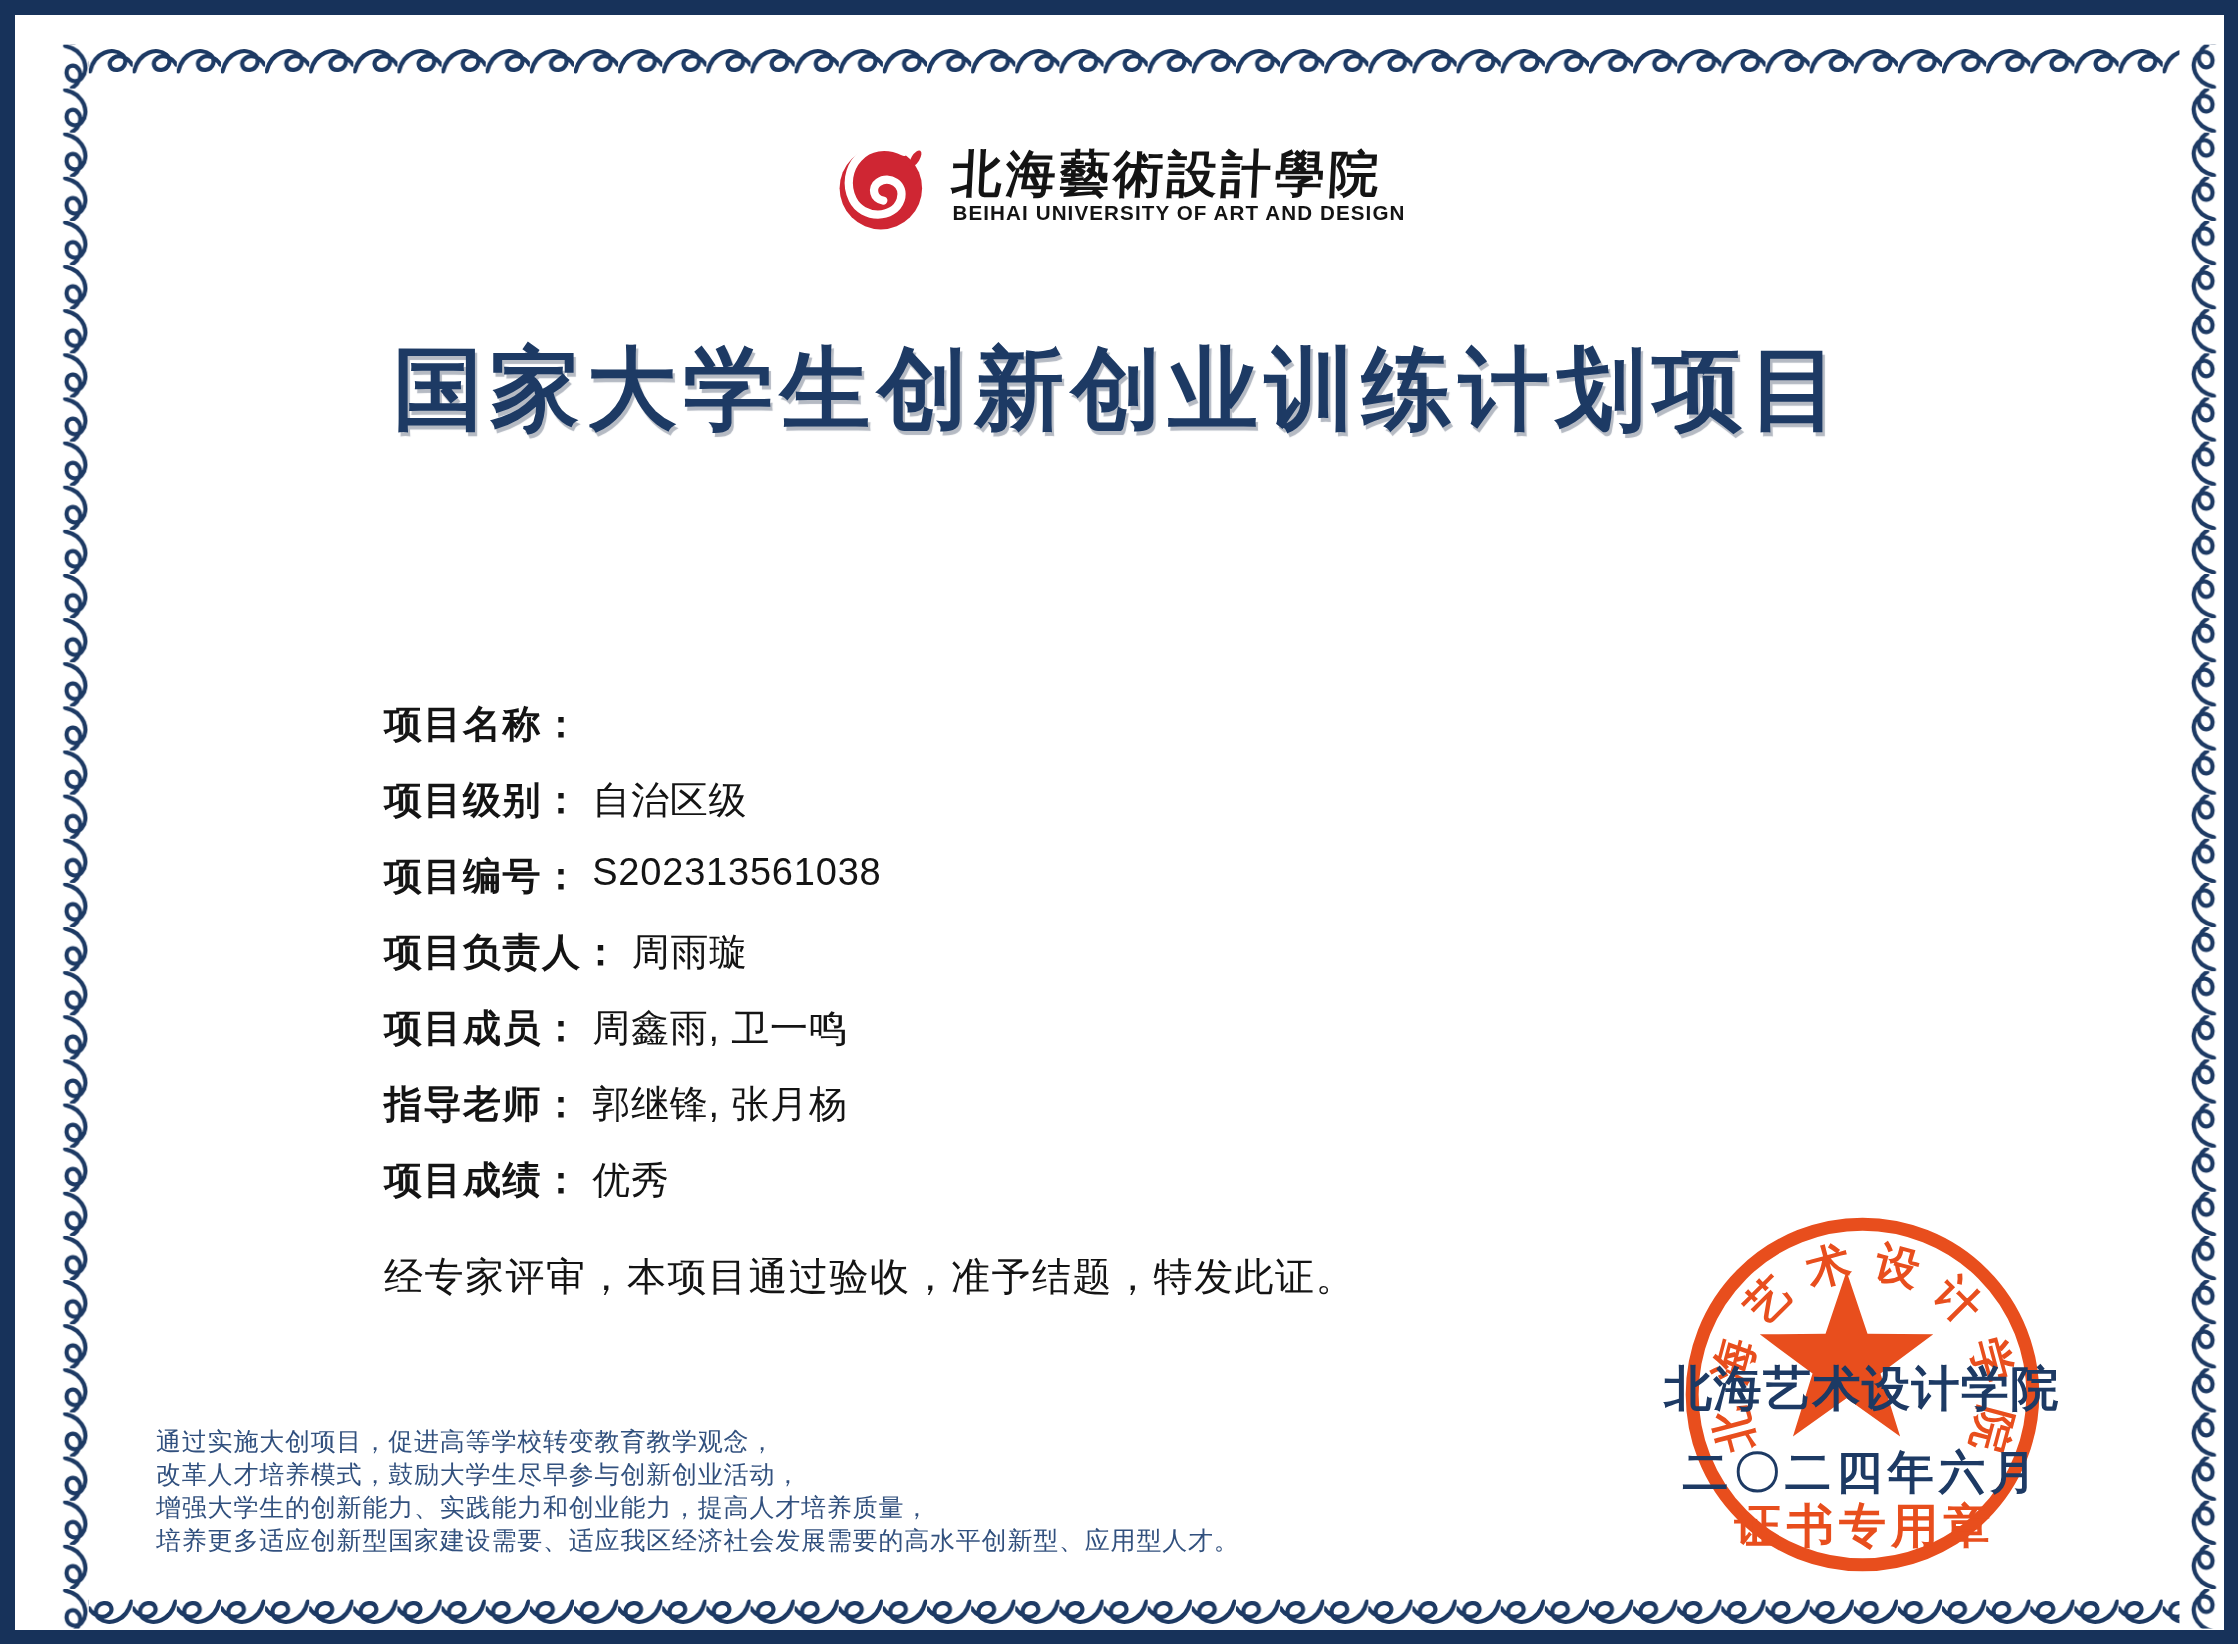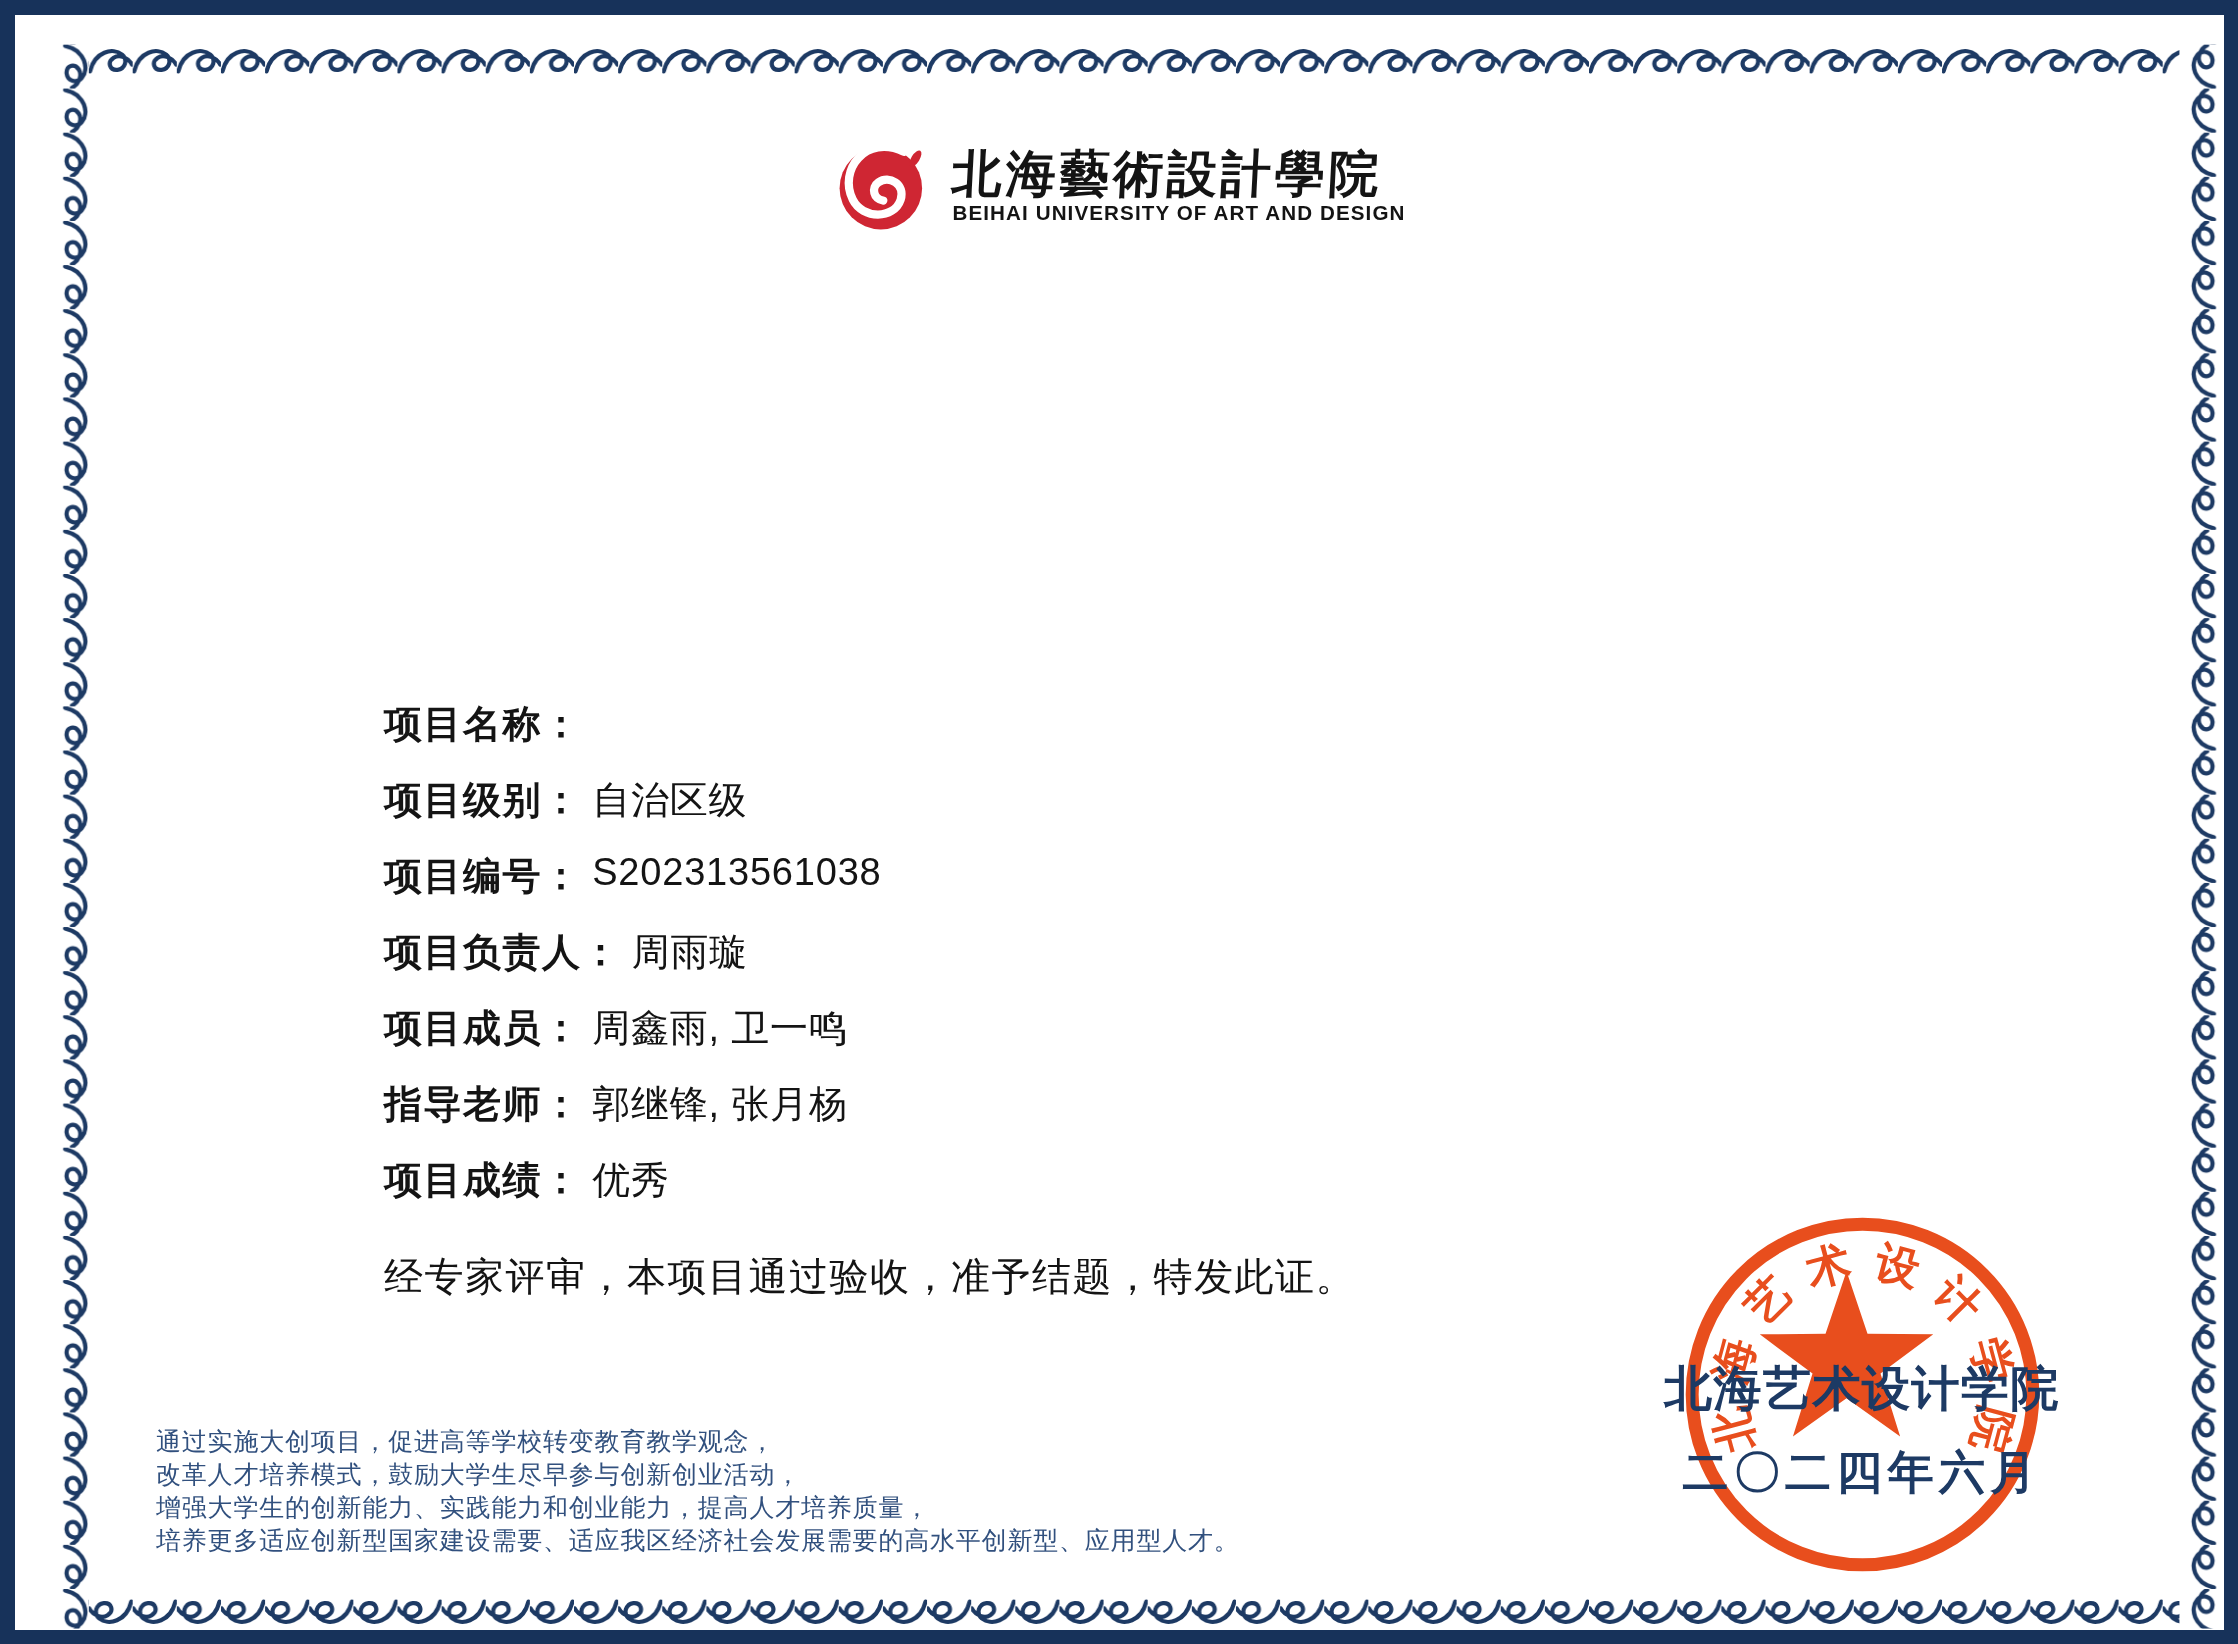--- a/index.html
+++ b/index.html
@@ -151,20 +151,21 @@
       <circle cx="58" cy="62" r="50" fill="#cf2633"></circle>
       <path d="M86,18 C40,-4 6,40 24,76 C36,100 74,100 82,76 C88,57 68,46 55,55 C46,61 49,76 61,77" fill="none" stroke="#ffffff" stroke-width="10" stroke-linecap="round"></path>
       <ellipse cx="100" cy="26" rx="5" ry="11" transform="rotate(32 100 26)" fill="#cf2633"></ellipse>
     </svg>
     <div class="logo-text">
       <div class="logo-cn">北海藝術設計學院</div>
       <div class="logo-en">BEIHAI UNIVERSITY OF ART AND DESIGN</div>
     </div>
   </div>
 
+  <h1 class="title-main">国家大学生创新创业训练计划项目</h1>
 
   <div class="fields">
     <div class="field-row">
       <span class="field-label">项目名称：</span>
     </div>
     <div class="field-row">
       <span class="field-label">项目级别：</span>
       <span class="field-value">自治区级</span>
     </div>
     <div class="field-row">
@@ -204,19 +205,20 @@
       <polygon points="0,-120 27.6,-38 114.1,-37.1 44.7,14.5 70.5,97.1 0,47 -70.5,97.1 -44.7,14.5 -114.1,-37.1 -27.6,-38" transform="translate(219,198)" fill="#e84e1d"></polygon>
     </svg>
     <span class="arc-c" style="left:54px;top:217px;transform:rotate(-105deg);">北</span>
     <span class="arc-c" style="left:54px;top:148px;transform:rotate(-75deg);">海</span>
     <span class="arc-c" style="left:88px;top:88px;transform:rotate(-45deg);">艺</span>
     <span class="arc-c" style="left:148px;top:54px;transform:rotate(-15deg);">术</span>
     <span class="arc-c" style="left:217px;top:54px;transform:rotate(15deg);">设</span>
     <span class="arc-c" style="left:277px;top:88px;transform:rotate(45deg);">计</span>
     <span class="arc-c" style="left:311px;top:148px;transform:rotate(75deg);">学</span>
     <span class="arc-c" style="left:311px;top:217px;transform:rotate(105deg);">院</span>
+    <div class="seal-bottom-text">证书专用章</div>
   </div>
 
   <div class="sign-line sign-name">北海艺术设计学院</div>
   <div class="sign-line sign-date">二〇二四年六月</div>
 
 </div>
 
 
 </body></html>

